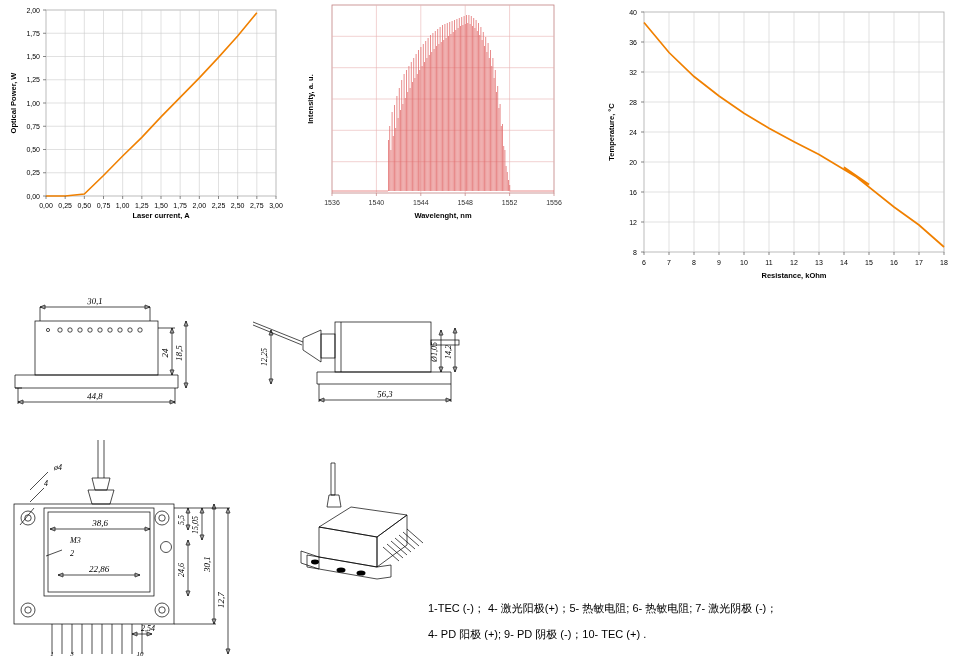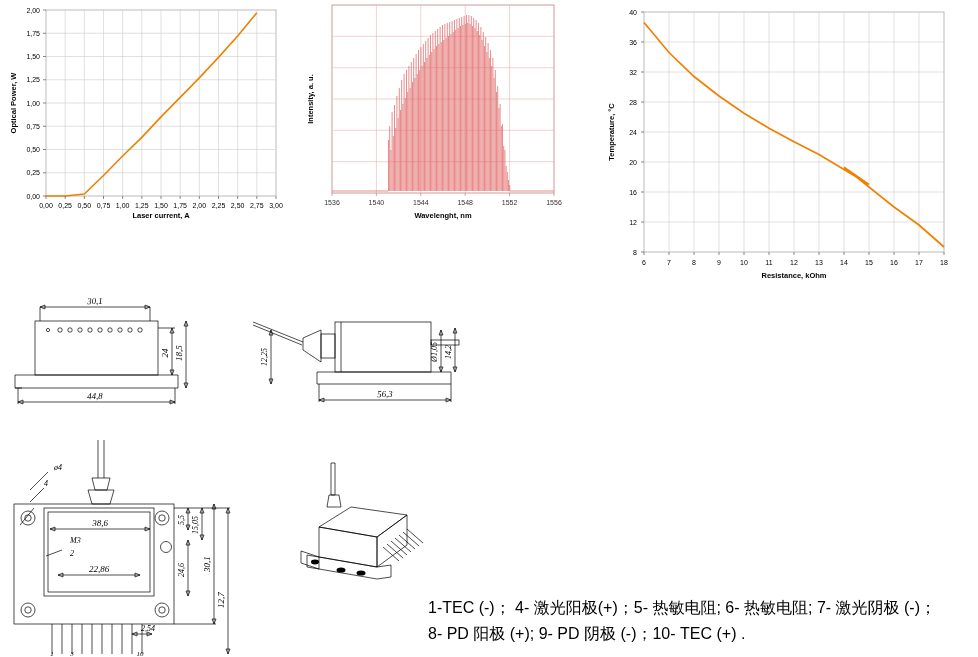--- a/index.html
+++ b/index.html
@@ -9,21 +9,21 @@
     font-family:"Liberation Sans", sans-serif;
     color:#000;
     position:relative;
     overflow:hidden;
   }
   .panel{position:absolute;}
   svg{display:block;}
   text{font-family:"Liberation Sans", sans-serif;}
   .axis-title{font-size:7.5px;font-weight:bold;}
   .tick{font-size:7px;}
-  .legend-line{font-size:16px;}
+  .legend-line{font-size:11px;}
   .legend-wrap{position:absolute;left:428px;top:595px;width:545px;line-height:26px;}
   .legend-wrap div{white-space:nowrap;}
   .dimtext{font-family:"Liberation Serif", serif;font-style:italic;font-size:9px;fill:#000;}
   .dimtext-s{font-family:"Liberation Serif", serif;font-style:italic;font-size:8px;fill:#000;}
   .tiny{font-family:"Liberation Serif", serif;font-style:italic;font-size:7px;fill:#000;}
   .drw line,.drw path,.drw rect,.drw circle,.drw polyline,.drw polygon{
     stroke:#000;fill:none;stroke-width:0.7;
   }
   .dimline{stroke:#000;stroke-width:0.5;}
   .thin{stroke:#000;stroke-width:0.45;}
@@ -578,14 +578,14 @@
     <line x1="100" y1="83" x2="116" y2="97"></line>
     <line x1="104" y1="80" x2="120" y2="94"></line>
     <line x1="108" y1="77" x2="124" y2="91"></line>
     <line x1="112" y1="74" x2="128" y2="88"></line>
   </g>
 </svg>
 </div>
 
 <div class="legend-wrap">
   <div class="legend-line">1-TEC (-)； 4- 激光阳极(+)；5- 热敏电阻; 6- 热敏电阻; 7- 激光阴极 (-)；</div>
-  <div class="legend-line">8- PD 阳极 (+);  9- PD 阴极 (-)；10- TEC (+) .</div>
+  <div class="legend-line">4- PD 阳极 (+);  9- PD 阴极 (-)；10- TEC (+) .</div>
 </div>
 
 </body></html>

